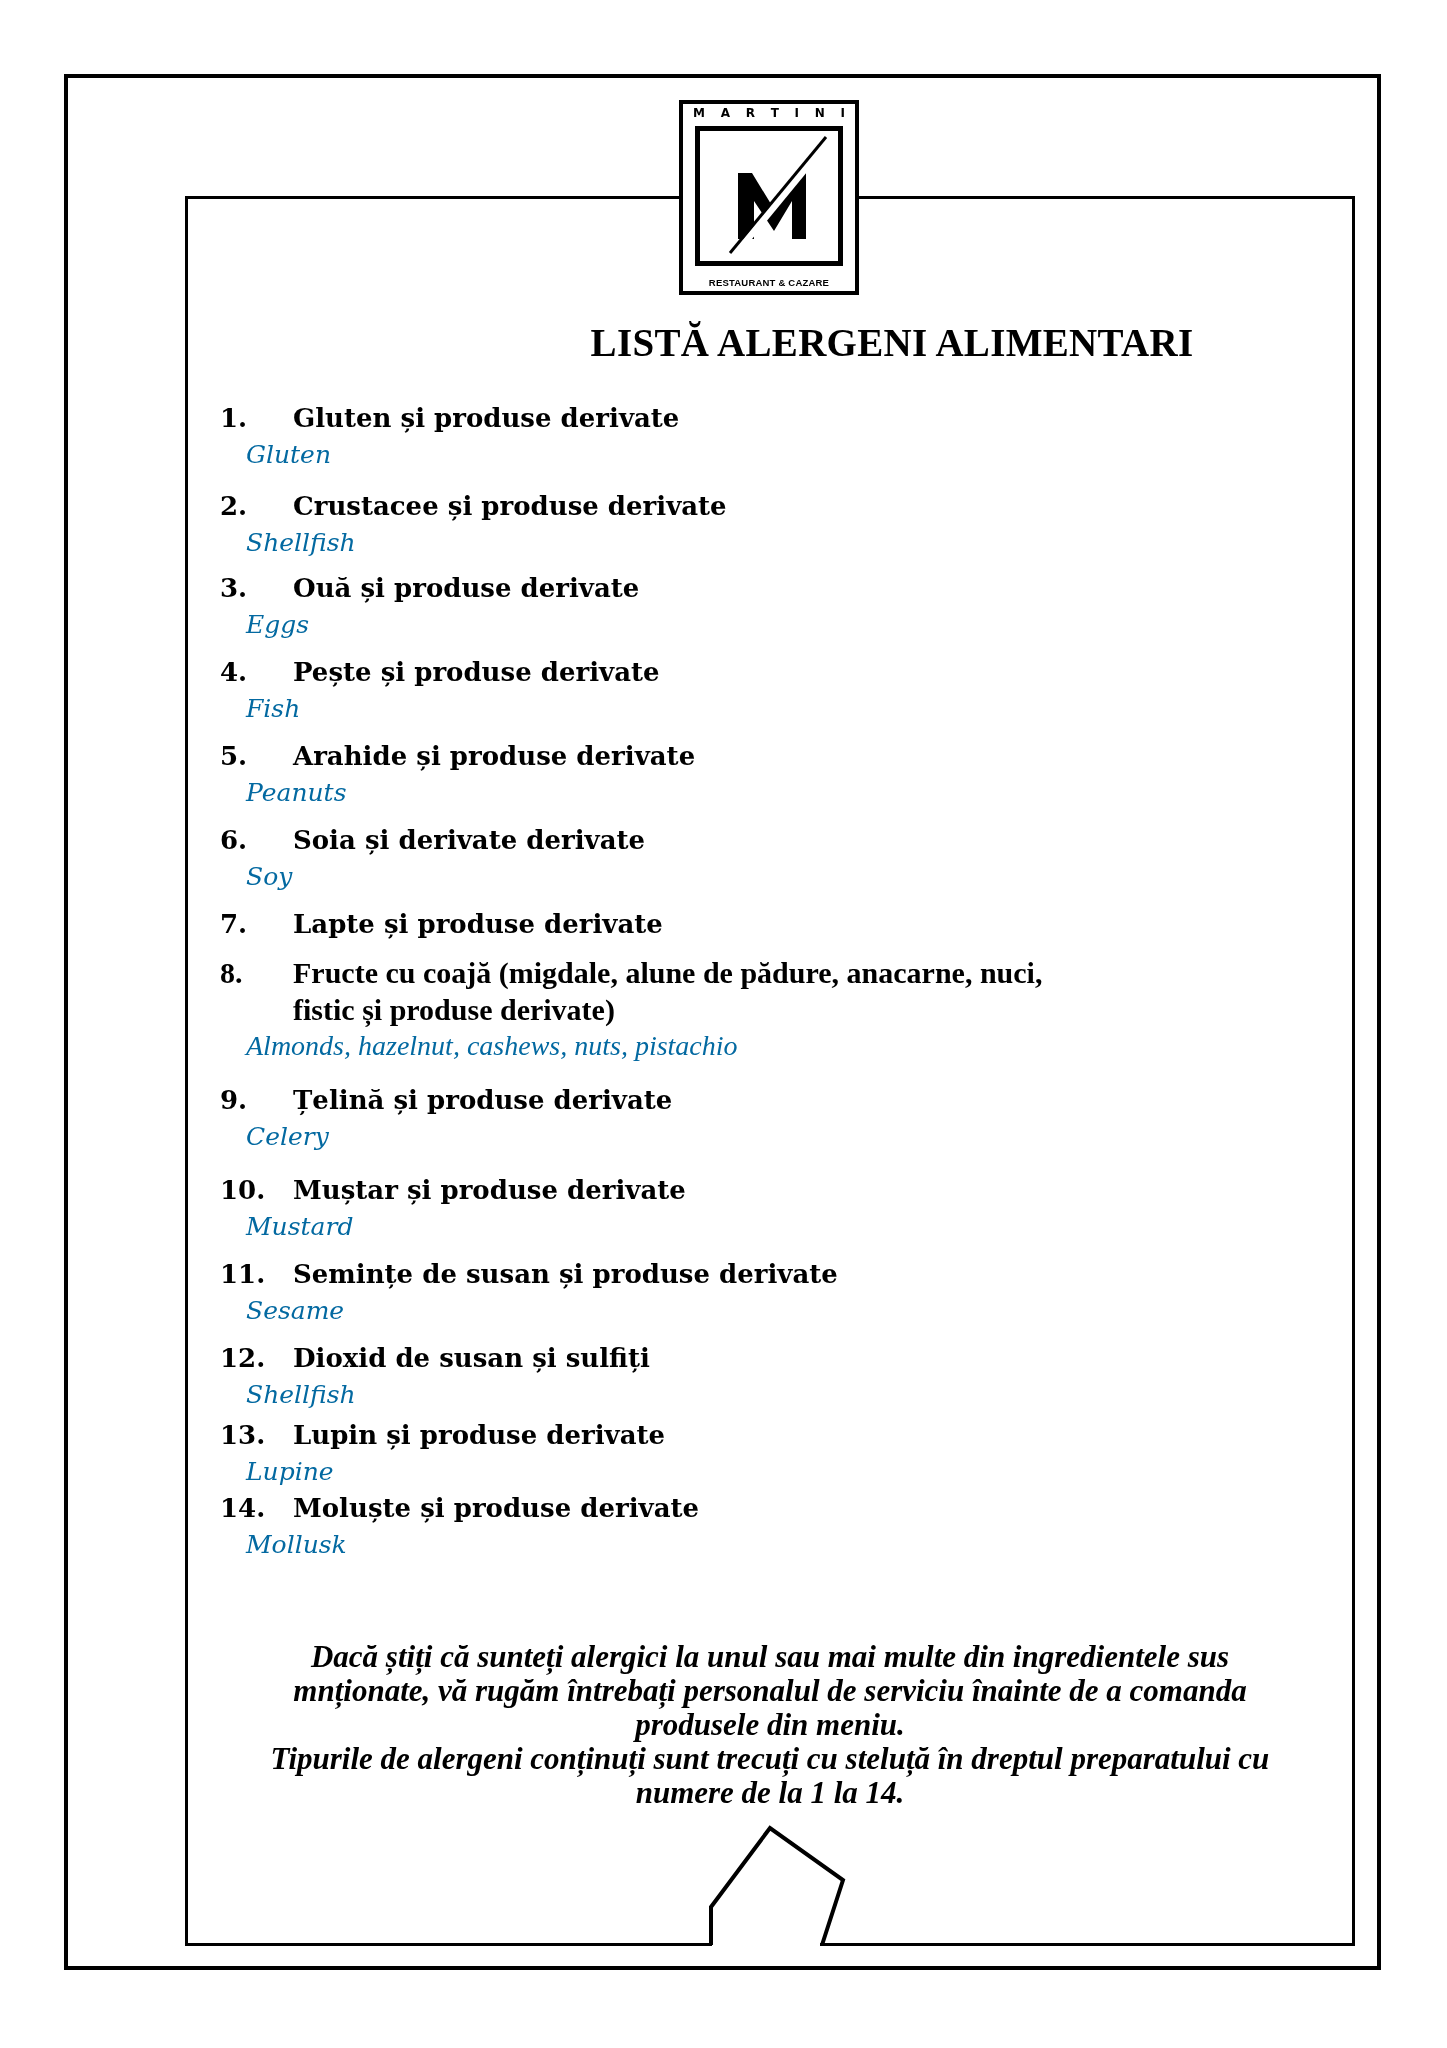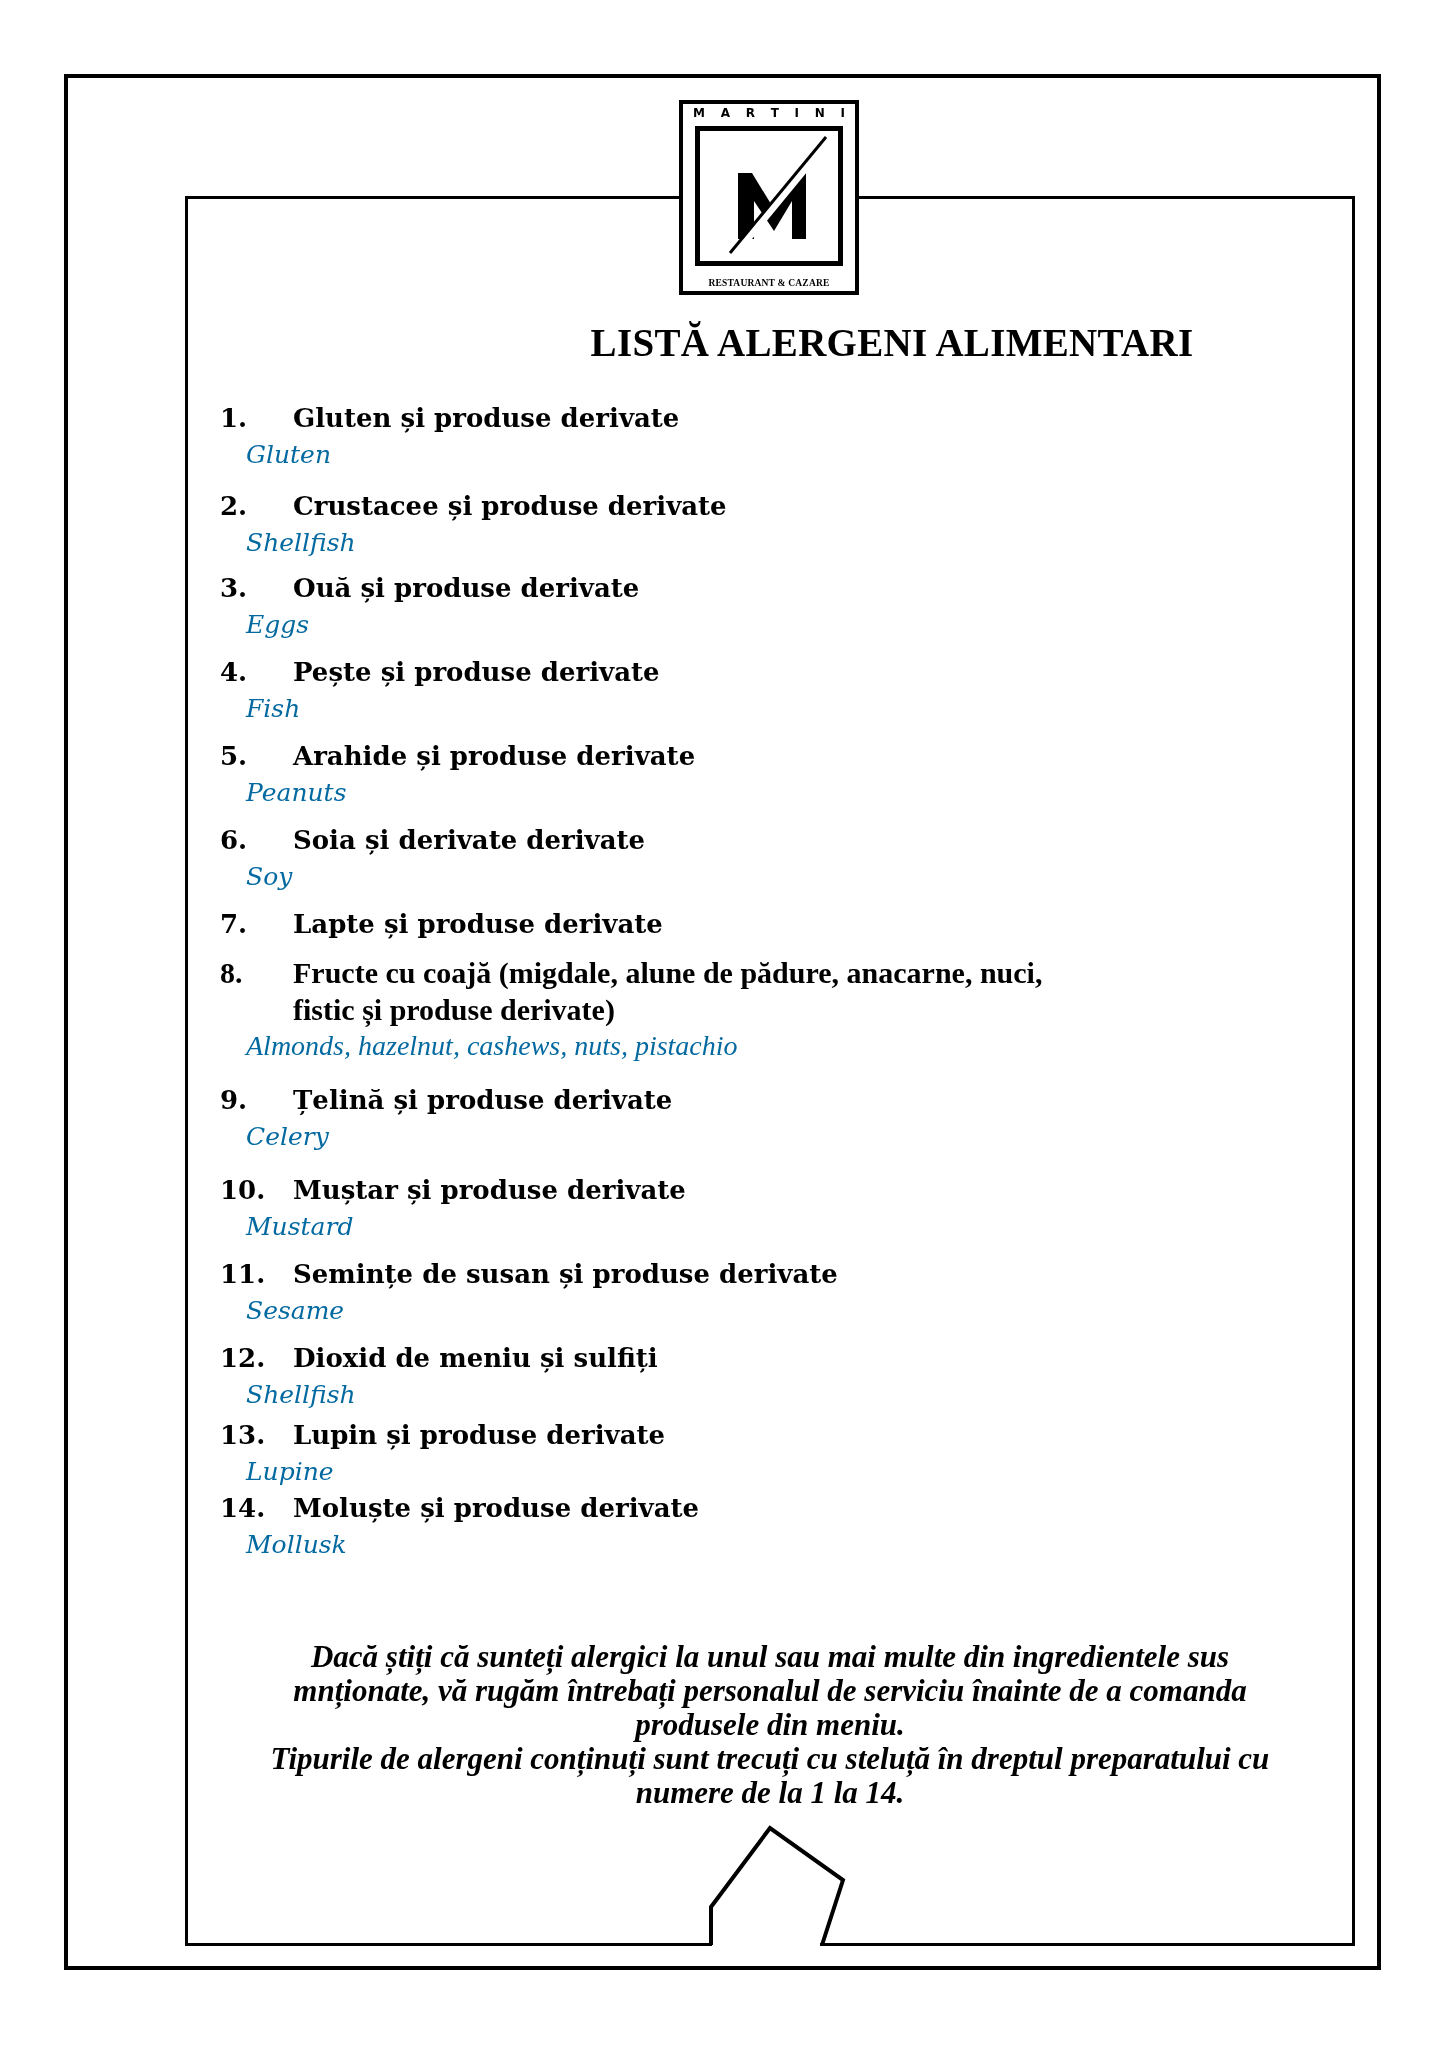--- a/index.html
+++ b/index.html
@@ -54,21 +54,21 @@
       position: absolute;
       left: 12px; top: 22px;
       width: 148px; height: 140px;
       border: 5px solid #000;
       box-sizing: border-box;
     }
     .logo-bottom {
       position: absolute;
       left: 0; right: 0; bottom: 3px;
       text-align: center;
-      font-family: Liberation Serif, serif;
+      font-family: Liberation Sans, sans-serif;
       font-size: 9.5px;
       font-weight: bold;
       letter-spacing: 0.2px;
     }
     .logo-inner svg {
       position: absolute; left: 0; top: 0;
     }
     
     .title {
       position: absolute;
@@ -242,21 +242,21 @@
   <li class="item" style="margin-bottom:11px;">
     <div class="item-head">
         <span class="item-num">11.</span>
         <span class="item-title">Semințe de susan și produse derivate</span>
       </div>
     <div class="item-en">Sesame</div>
   </li>
   <li class="item" style="margin-bottom:4px;">
     <div class="item-head">
         <span class="item-num">12.</span>
-        <span class="item-title">Dioxid de meniu și sulfiți</span>
+        <span class="item-title">Dioxid de susan și sulfiți</span>
       </div>
     <div class="item-en">Shellfish</div>
   </li>
   <li class="item" style="">
     <div class="item-head">
         <span class="item-num">13.</span>
         <span class="item-title">Lupin și produse derivate</span>
       </div>
     <div class="item-en">Lupine</div>
   </li>

